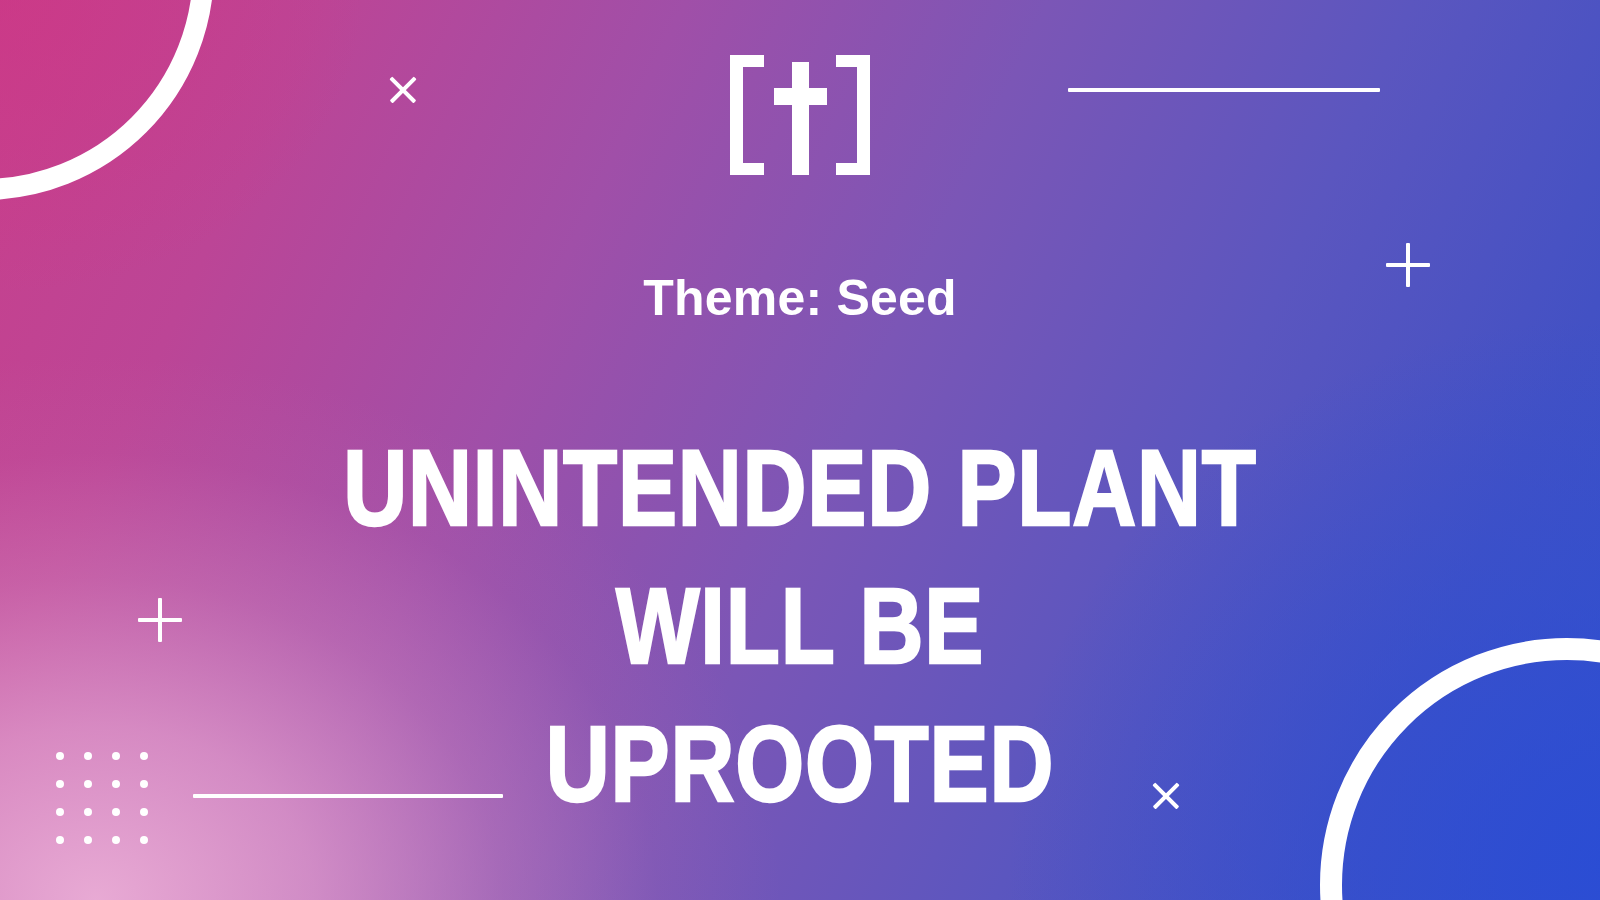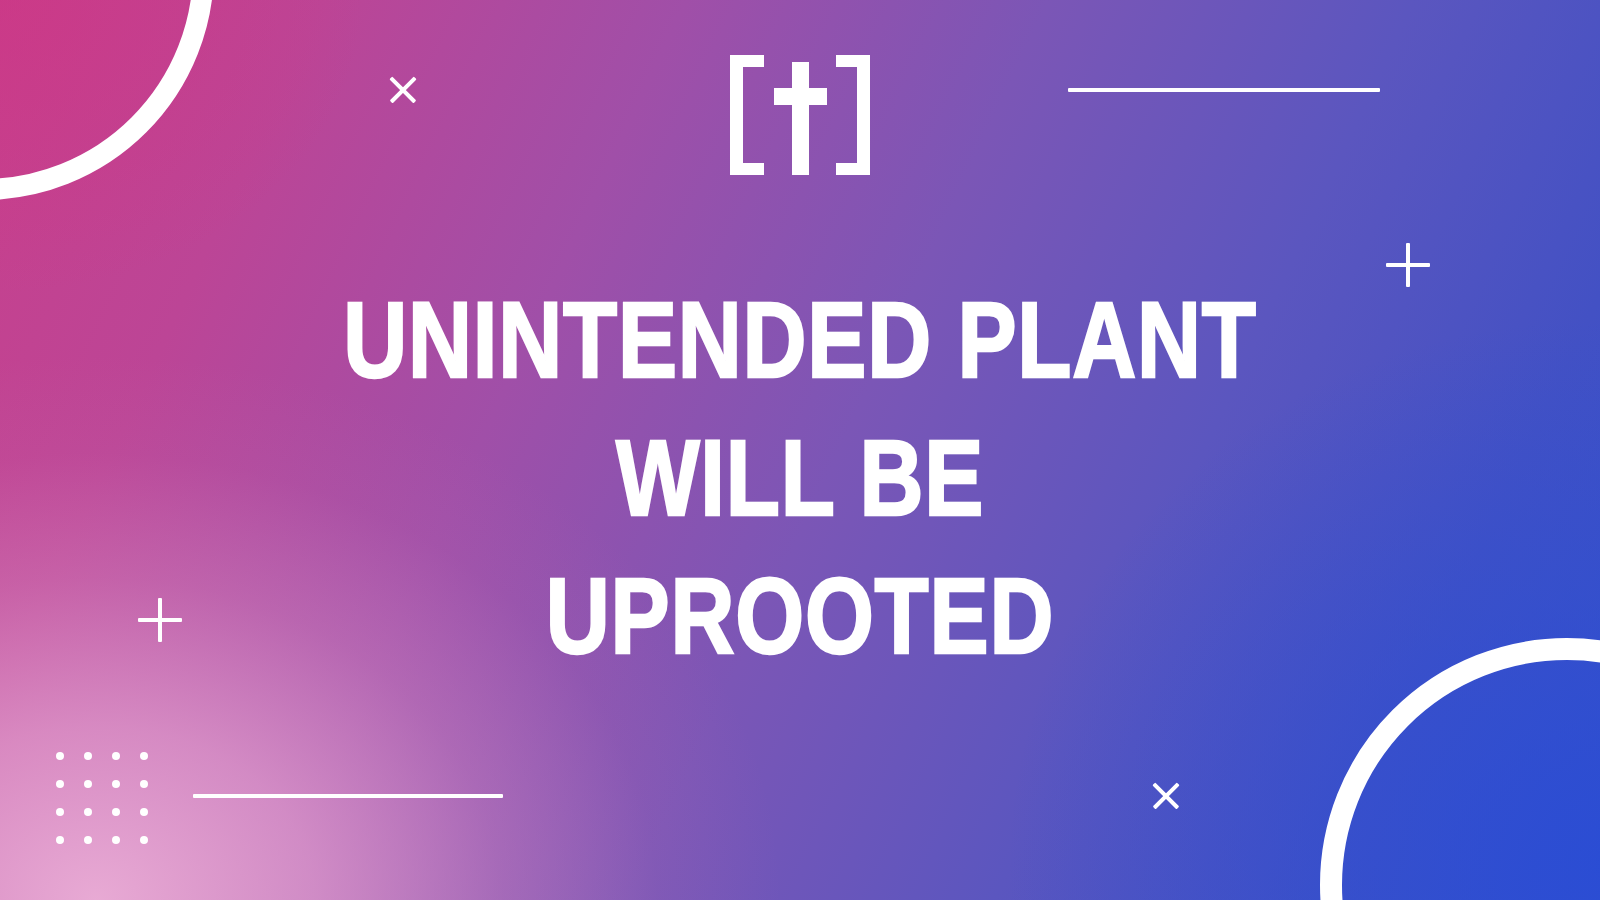--- a/index.html
+++ b/index.html
@@ -208,20 +208,21 @@
 
       <path d="M0 0 H34 V12 H13 V108 H34 V120 H0 Z" fill="#ffffff"></path>
 
       <path d="M140 0 H106 V12 H127 V108 H106 V120 H140 Z" fill="#ffffff"></path>
 
       <rect x="62" y="7" width="17" height="113" fill="#ffffff"></rect>
 
       <rect x="44" y="33" width="53" height="17" fill="#ffffff"></rect>
     </svg>
 
+    <div class="subtitle">Theme: Seed</div>
 
     <div class="headline">
       <div>UNINTENDED PLANT WILL BE</div>
       <div>UPROOTED</div>
     </div>
 
   </div>
 </div>
 
 </body></html>

